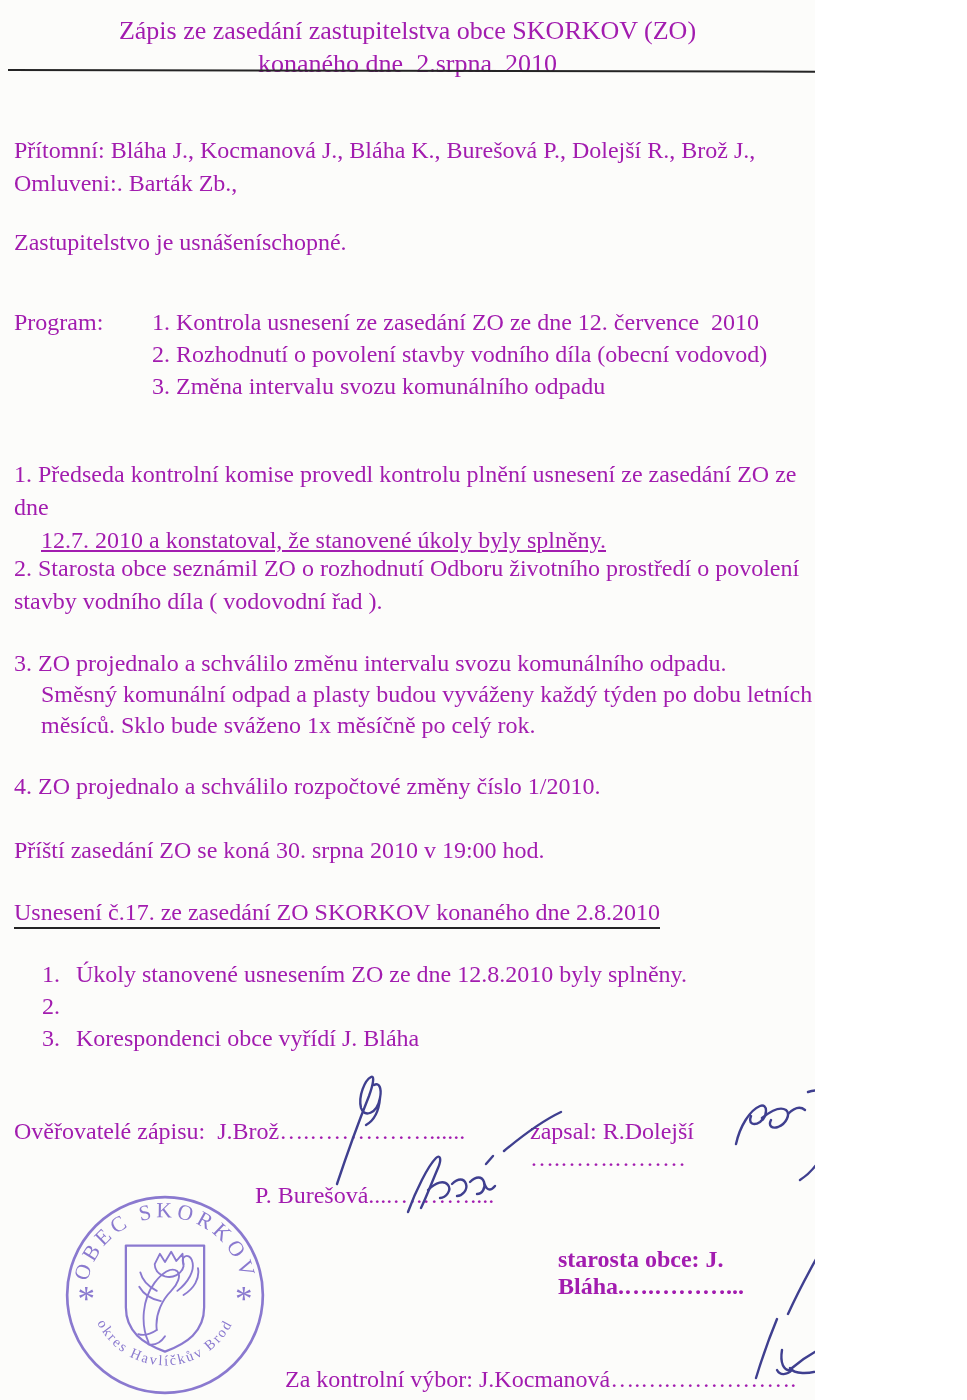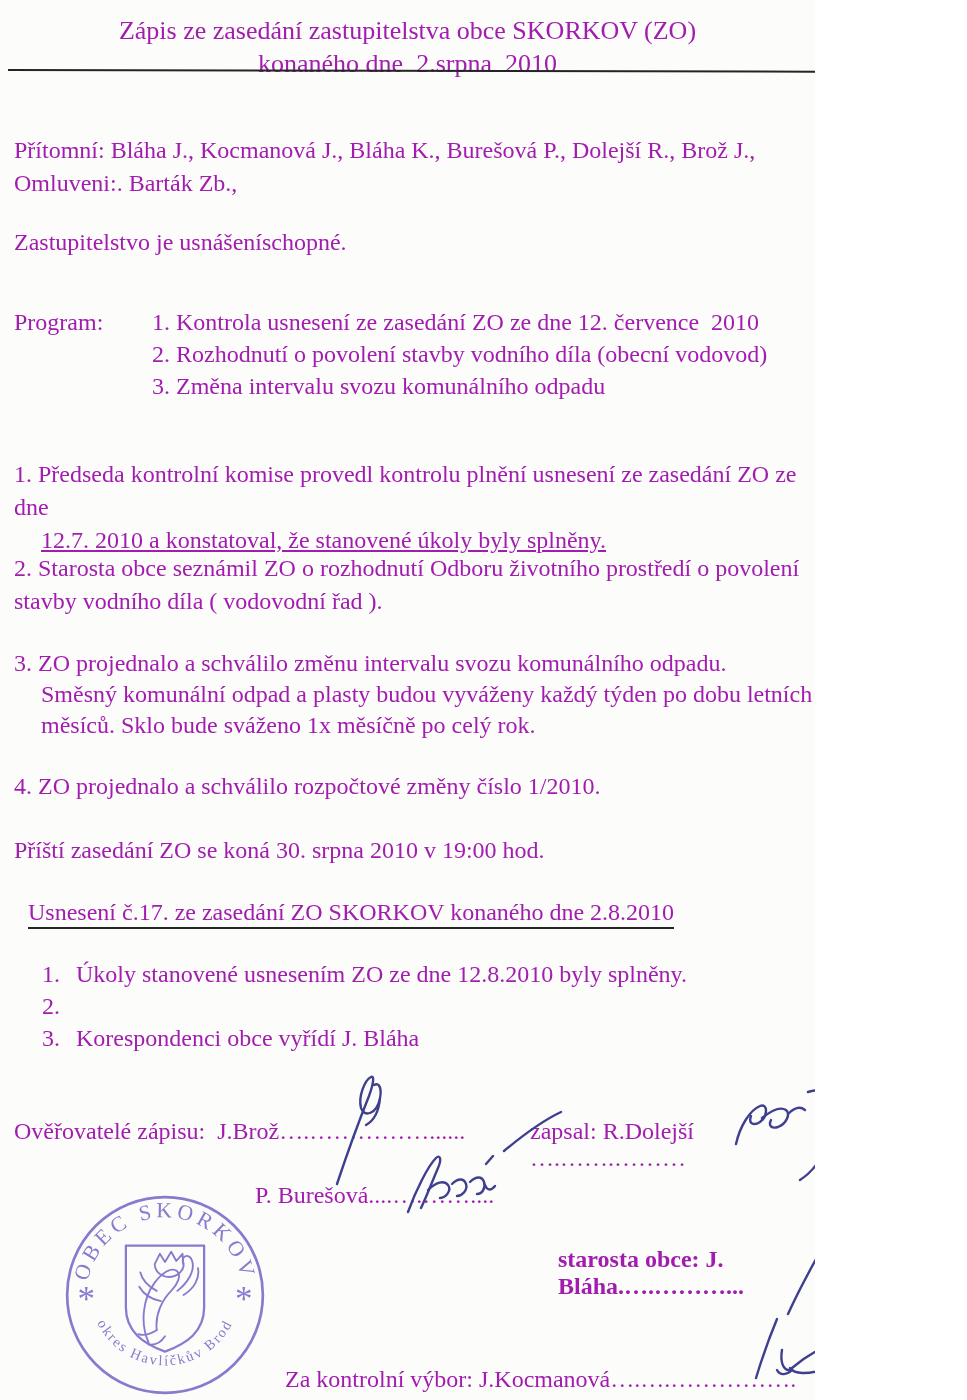--- a/index.html
+++ b/index.html
@@ -31,21 +31,21 @@
   .program-label{width:138px;}
   .program-items{line-height:32px;}
   .item1{top:458px;}
   .item1 .cont{padding-left:27px;text-decoration:underline;}
   .item2{top:552px;}
   .item3{top:648px;line-height:31px;}
   .item3 .cont{padding-left:27px;}
   .item4{top:770px;}
   .next-meeting{top:834px;}
   .res-heading{top:896px;}
-  .res-heading .u{border-bottom:2px solid #242424;padding-bottom:2px;margin-left:14px;}
+  .res-heading .u{border-bottom:2px solid #242424;padding-bottom:2px;}
   .res-list{top:958px;line-height:32px;}
   .res-item{display:flex;}
   .res-num{width:34px;padding-left:28px;}
   .sig-line{position:absolute;font-size:24px;white-space:pre-wrap;}
   .sig-verifiers{top:1118px;left:14px;}
   .sig-zapsal{top:1118px;left:530px;}
   .sig-buresova{top:1182px;left:255px;}
   .sig-starosta{top:1246px;left:558px;font-weight:bold;}
   .sig-kontrolni{top:1366px;left:285px;}
   .sig-svg{position:absolute;pointer-events:none;}

